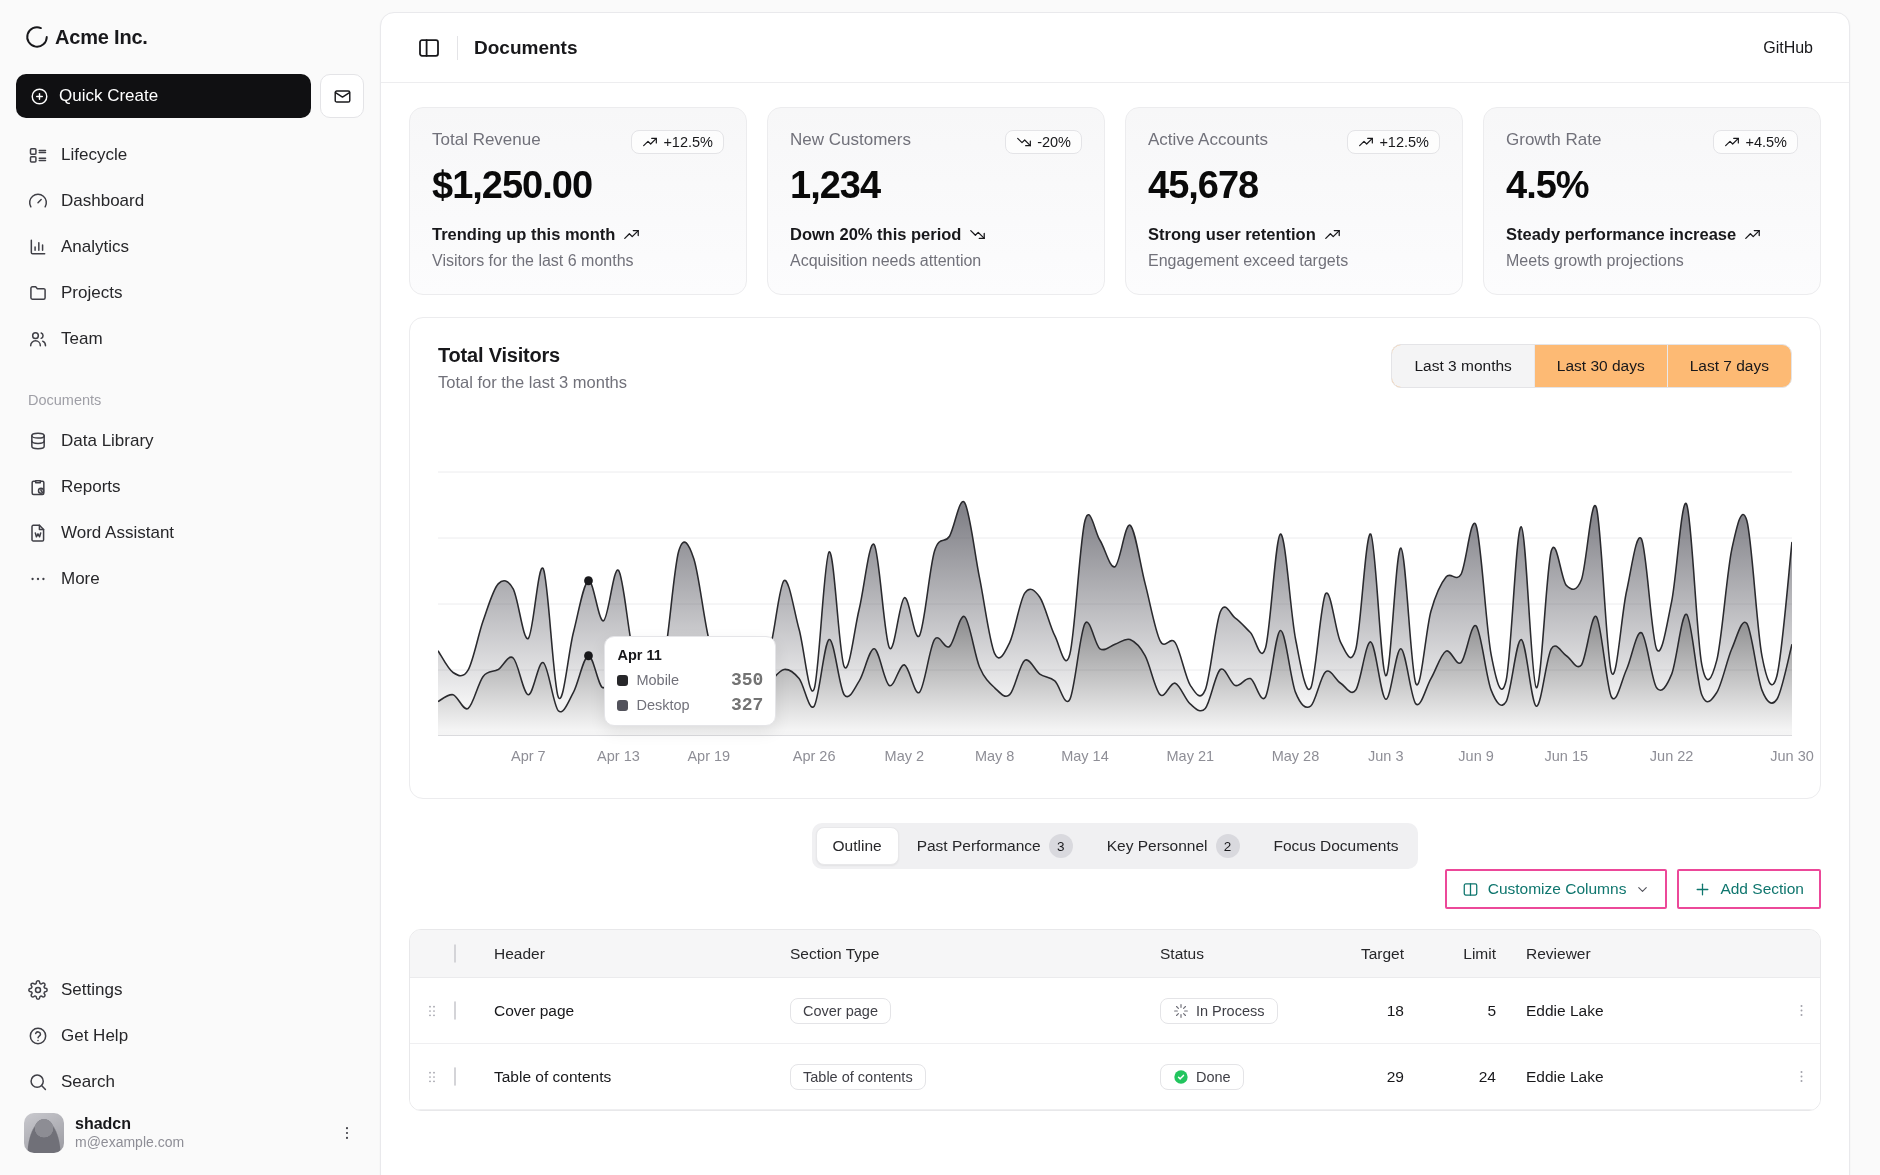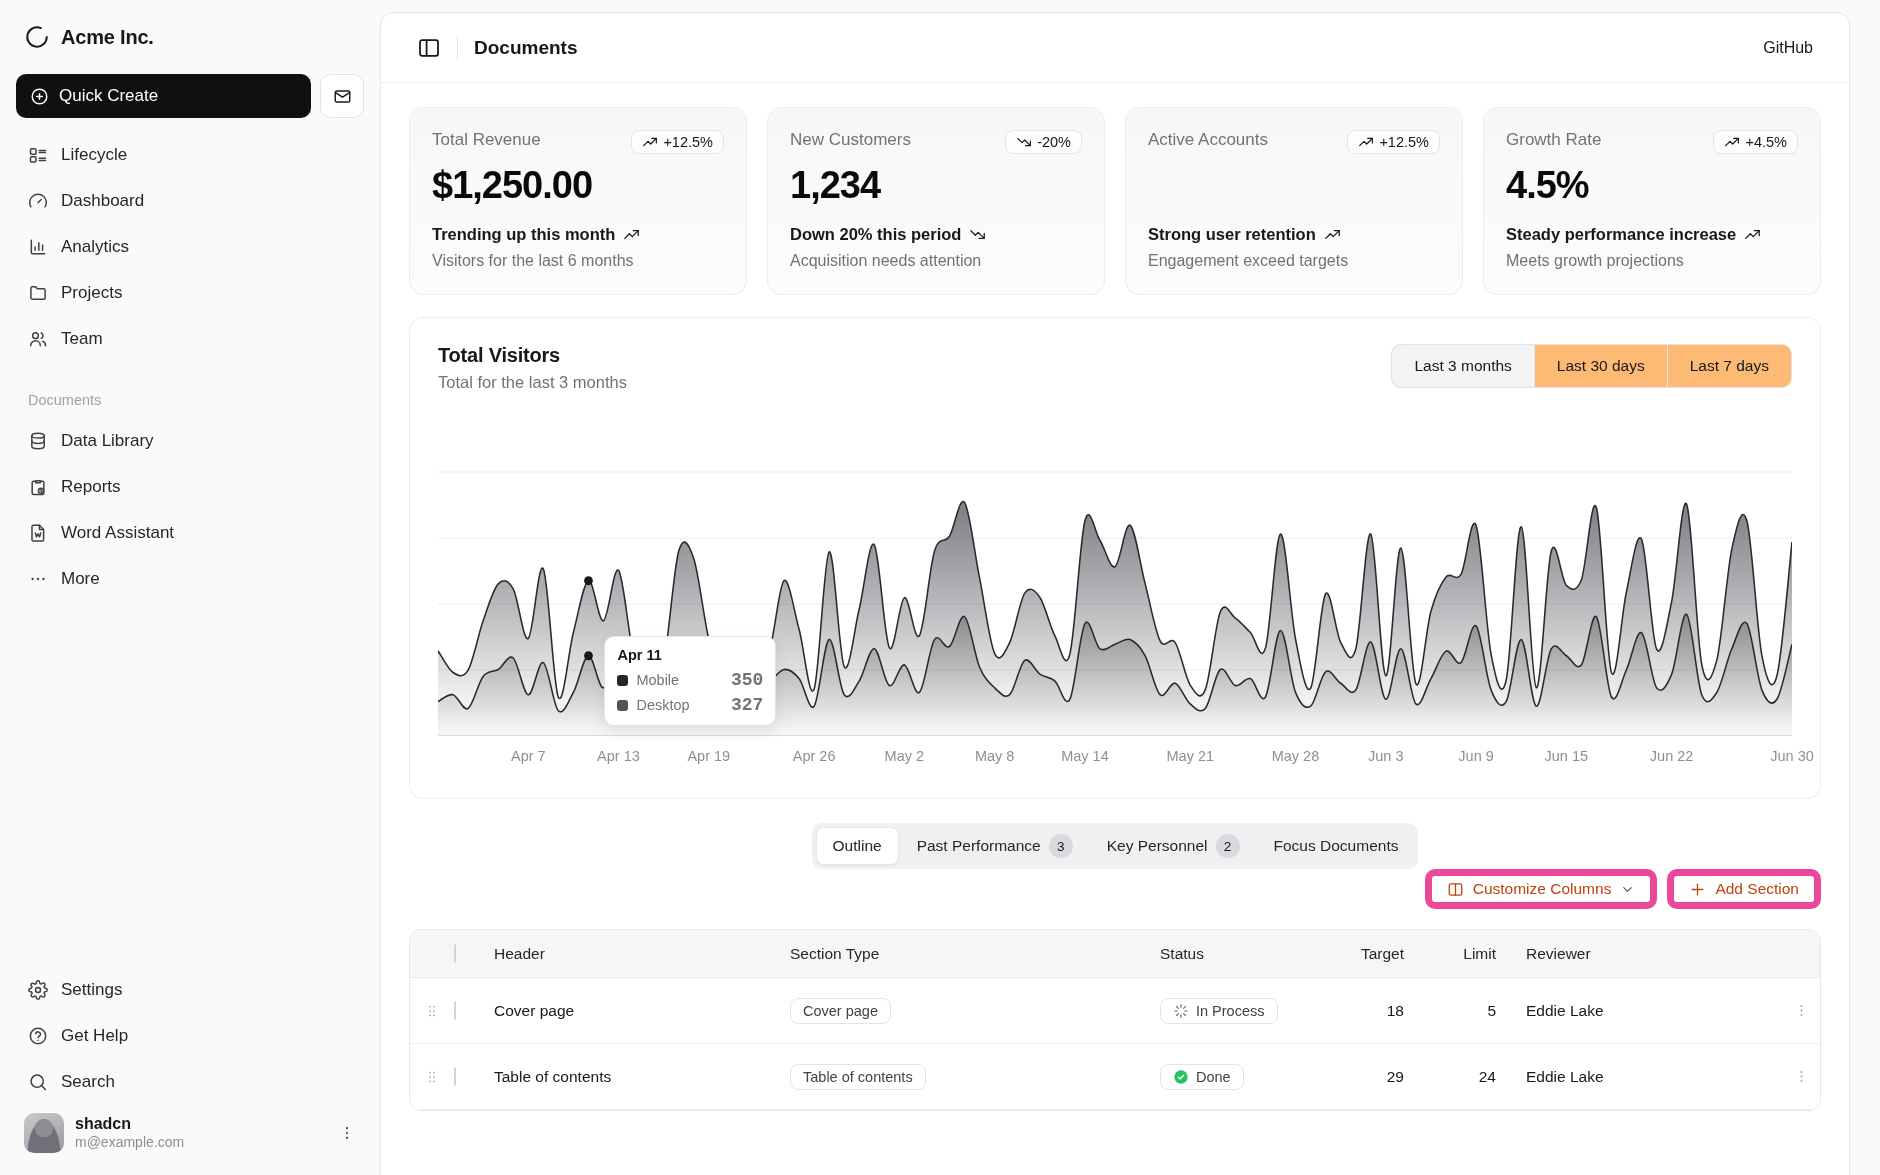--- a/index.html
+++ b/index.html
@@ -3,21 +3,21 @@
 <meta charset="utf-8">
 <style>
   * { margin:0; padding:0; box-sizing:border-box; }
   html,body { width:1880px; height:1175px; overflow:hidden; background:#fafafa;
     font-family:"Liberation Sans", sans-serif; color:#18181b; }
   body { position:relative; }
 
   
   .sidebar { position:absolute; left:0; top:0; width:380px; height:1175px;
     padding:18px 16px 14px 16px; display:flex; flex-direction:column; }
-  .brand { display:flex; align-items:center; gap:11px; padding:6px 8px; }
+  .brand { display:flex; align-items:center; gap:5px; padding:6px 8px; }
   .brand-logo { width:26px; height:26px; color:#18181b; }
   .brand-name { font-size:20px; font-weight:700; letter-spacing:-0.2px; }
   .qc-row { display:flex; gap:9px; margin-top:18px; }
   .qc-btn { flex:1; height:44px; background:#101012; color:#fff; border:none; border-radius:10px;
     display:flex; align-items:center; gap:10px; padding:0 14px; font-size:17px; font-weight:500; cursor:pointer;
     font-family:inherit; }
   .qc-btn .i { width:19px; height:19px; }
   .icon-btn { width:44px; height:44px; background:#fff; border:1px solid #e4e4e7; border-radius:10px;
     display:flex; align-items:center; justify-content:center; color:#18181b; cursor:pointer; }
   .icon-btn .i { width:19px; height:19px; }
@@ -93,22 +93,22 @@
   
   .tabs-row { display:flex; align-items:center; margin-top:24px;flex-direction:column; }
   .tabs-group { display:flex; align-items:center; gap:2px; background:#f0f0f2; border-radius:10px; padding:4px; }
   .tab-item { display:flex; align-items:center; gap:8px; height:38px; padding:0 16px; border:none;
     background:transparent; border-radius:8px; font-size:15.5px; color:#27272a; cursor:pointer; font-family:inherit; }
   .tab-item.selected { background:#fff; border:1px solid #e8e8ea; box-shadow:0 1px 2px rgba(0,0,0,.06); }
   .tab-badge { min-width:24px; height:24px; padding:0 7px; border-radius:999px; background:#d9d9de;
     display:flex; align-items:center; justify-content:center; font-size:13.5px; color:#18181b; }
   .tabs-actions { margin-left:auto; display:flex; gap:10px; }
   .action-btn { display:flex; align-items:center; gap:9px; height:40px; padding:0 15px;
-    background:#fff; border:7px solid #ec4899; border-radius:10px; font-size:15.5px; font-weight:500;
-    color:#c2410c; cursor:pointer; font-family:inherit; }
+    background:#fff; border:2px solid #ec4899; border-radius:2px; font-size:15.5px; font-weight:500;
+    color:#0f766e; cursor:pointer; font-family:inherit; }
   .action-btn .i { width:17px; height:17px; }
   .action-btn .chev { width:15px; height:15px; color:#52525b; }
 
   
   .table-wrap { margin-top:20px; border:1px solid #e8e8ea; border-radius:12px; overflow:hidden; }
   .trow { display:grid; grid-template-columns:44px 36px 296px 370px 190px 84px 92px 260px 1fr;
     align-items:center; }
   .thead { background:#f6f6f7; height:48px; border-bottom:1px solid #ebebed; }
   .th { font-size:15.5px; font-weight:500; color:#27272a; padding:0 4px; }
   .th.num, .td.num { text-align:right; padding-right:26px; }
@@ -379,20 +379,21 @@
       <span class="stat-badge">
         <span class="i b-ic">
                 <svg viewBox="0 0 24 24" fill="none" stroke="currentColor" stroke-width="1.8" stroke-linecap="round" stroke-linejoin="round">
                   <path d="m2.5 17.5 6.5-6.5 4 4 8.5-8.5"></path>
                   <path d="M14.5 6.5h7v7"></path>
                 </svg>
               </span>
         <span class="b-tx">+12.5%</span>
       </span>
     </div>
+    <div class="stat-value">45,678</div>
     <div class="stat-footer">
       <div class="sft">
               <span class="t">Strong user retention</span>
         <span class="i f-ic">
                 <svg viewBox="0 0 24 24" fill="none" stroke="currentColor" stroke-width="1.8" stroke-linecap="round" stroke-linejoin="round">
                   <path d="m2.5 17.5 6.5-6.5 4 4 8.5-8.5"></path>
                   <path d="M14.5 6.5h7v7"></path>
                 </svg>
               </span>
             </div>

